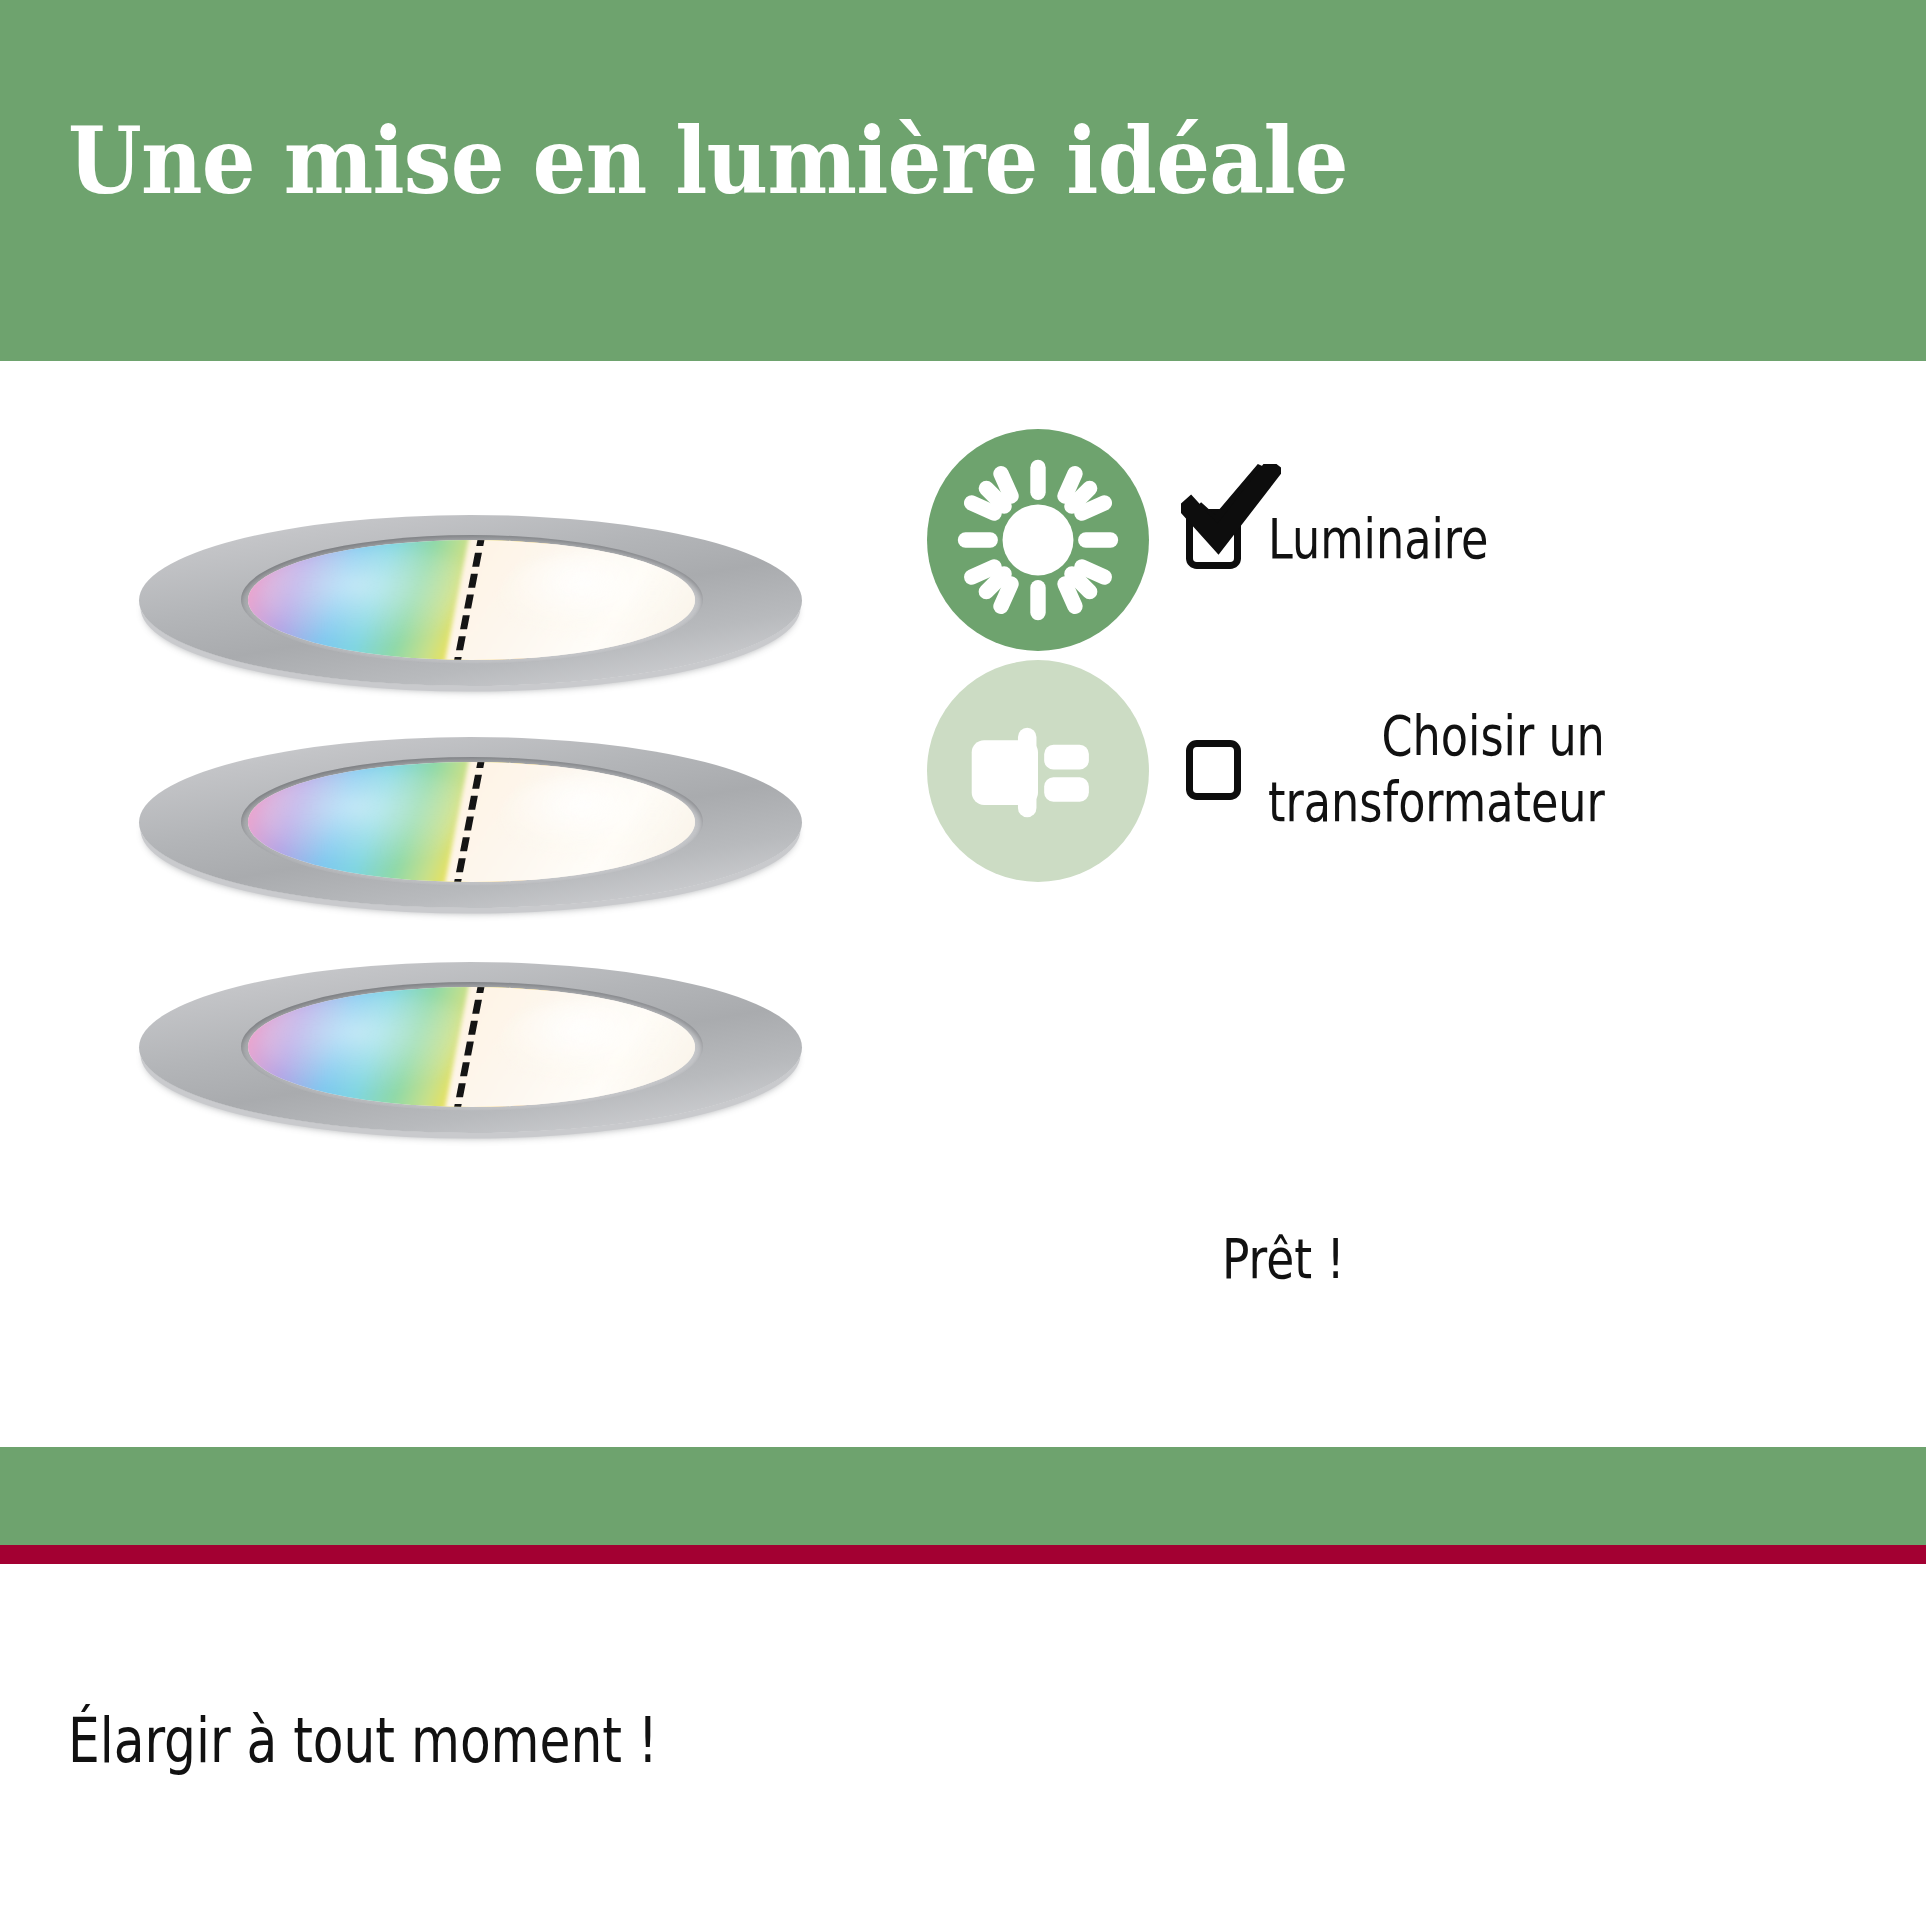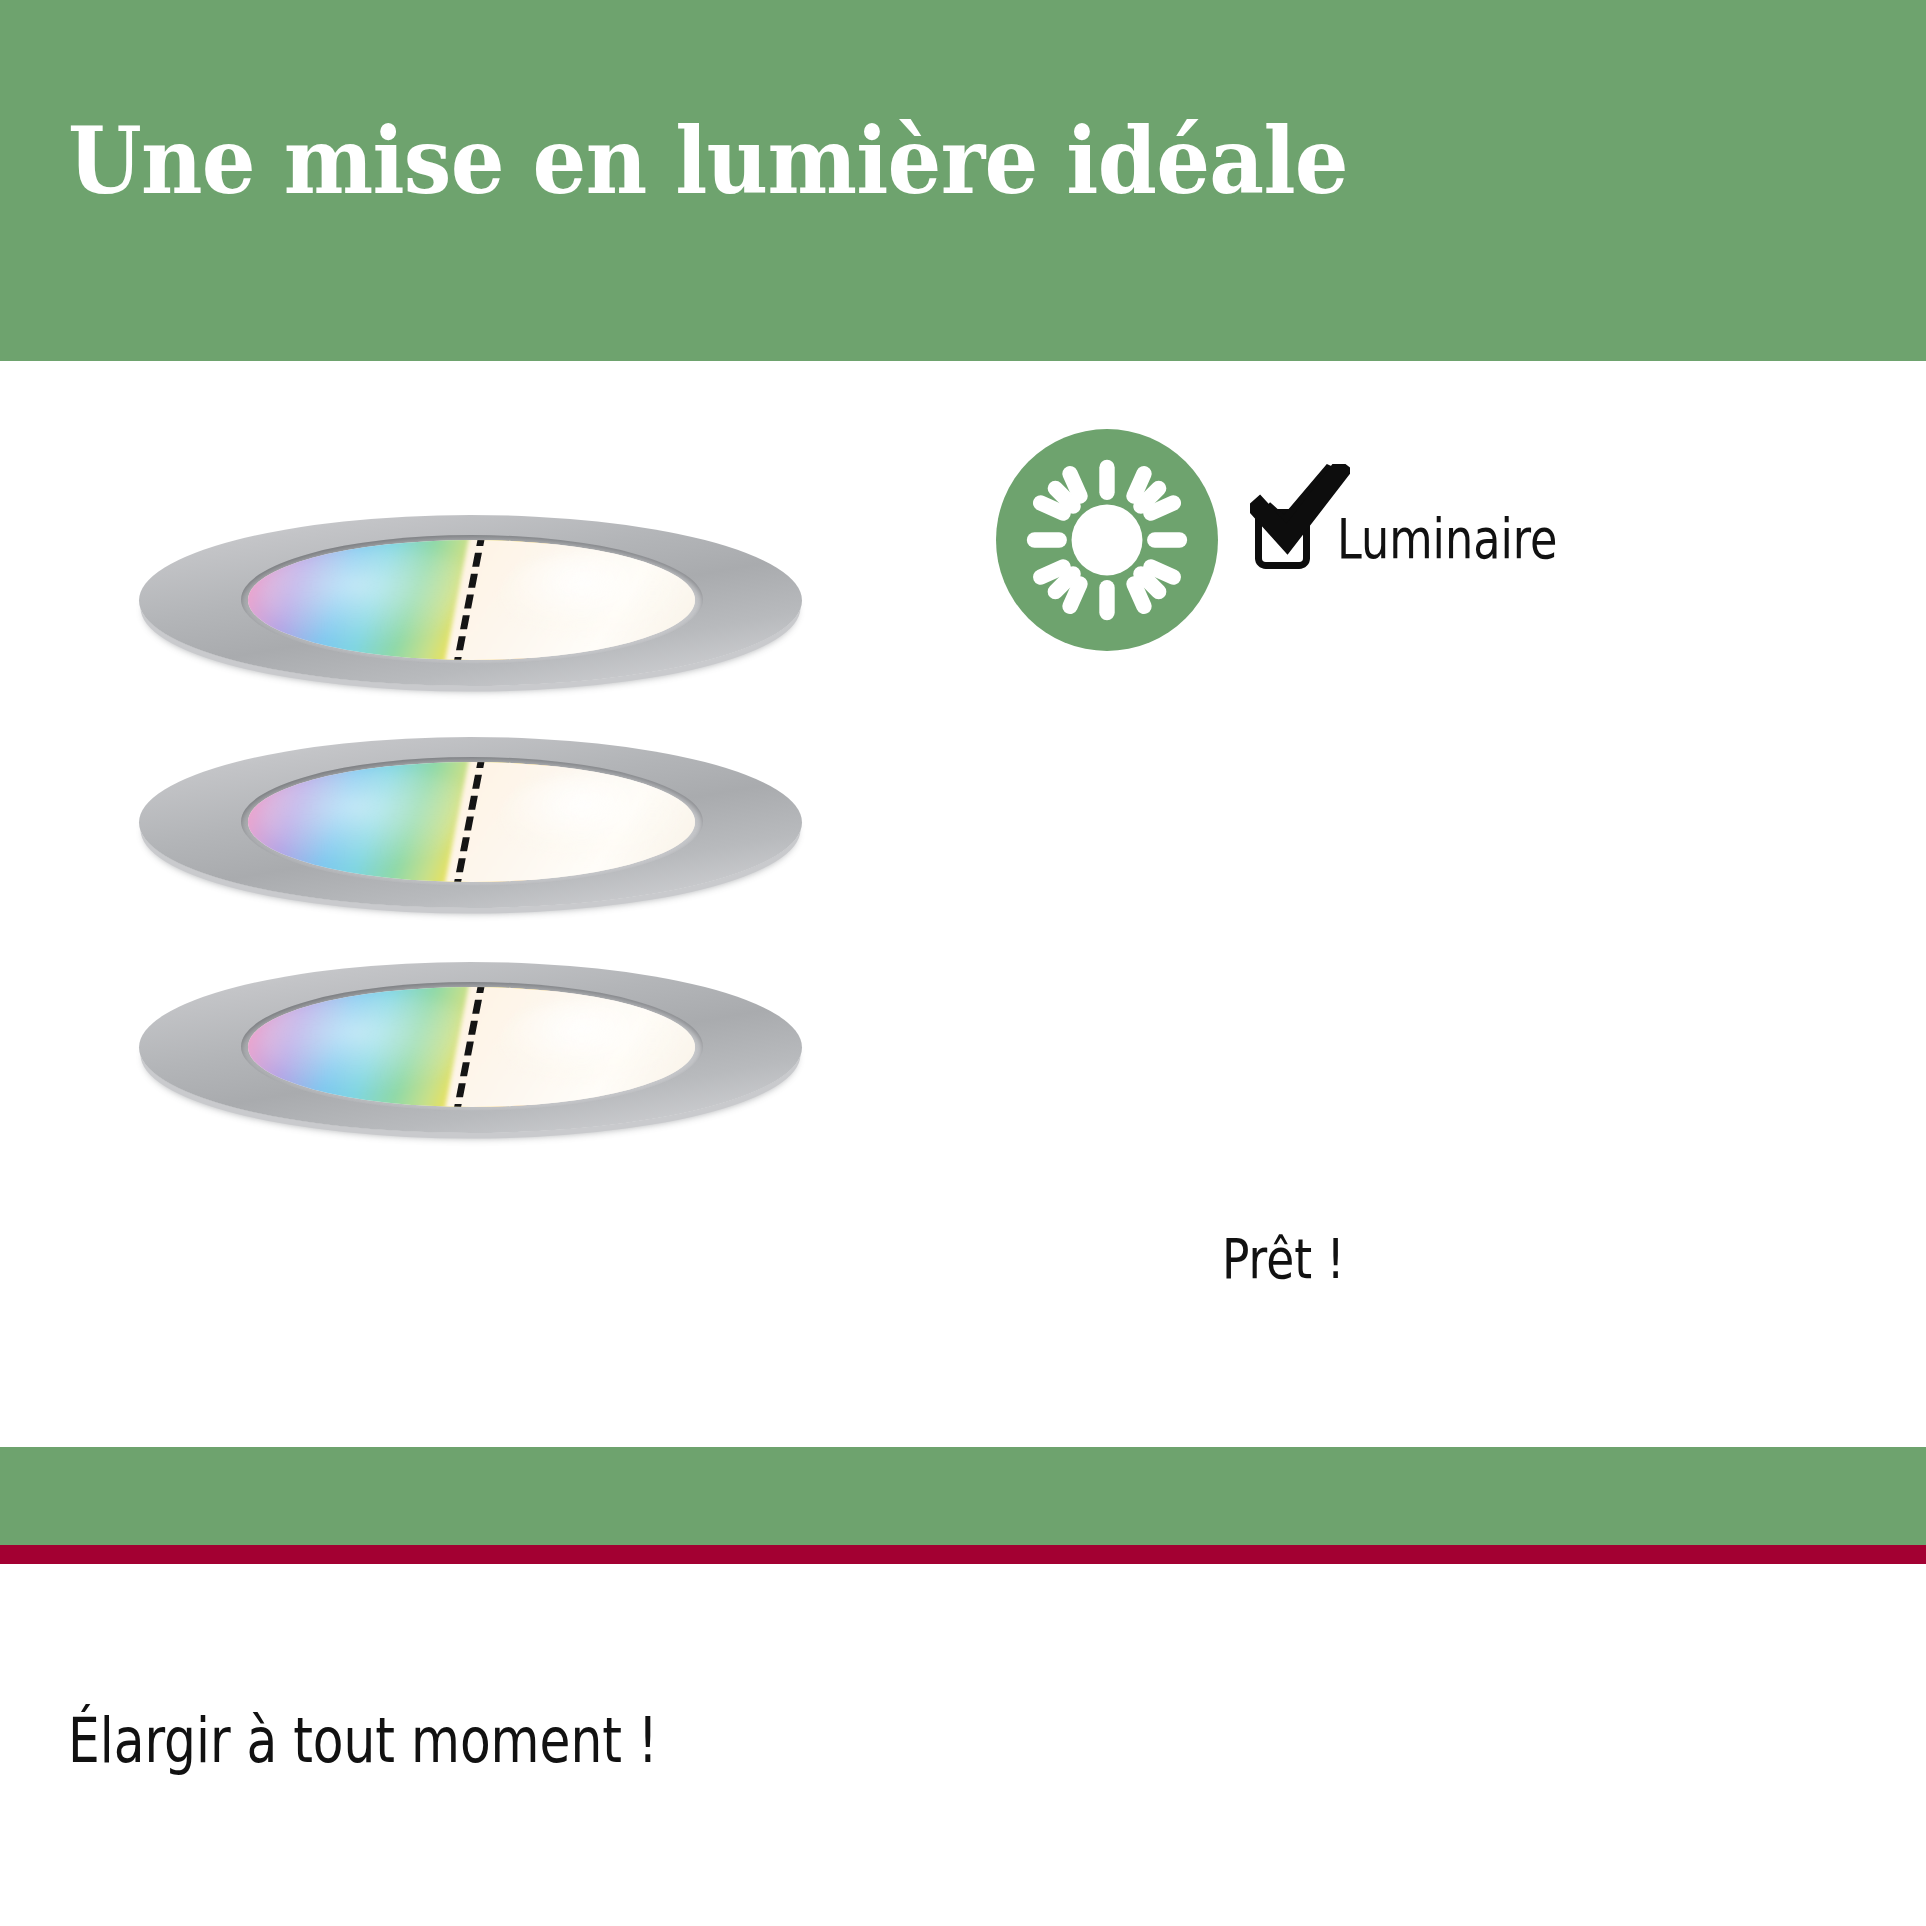--- a/index.html
+++ b/index.html
@@ -172,21 +172,21 @@
     width: 0;
     height: 139px;
     border-left: 7px dashed #141414;
     transform: skewX(-11deg);
     transform-origin: left top;
   }
 
   
   .checklist {
     position: absolute;
-    left: 996px;
+    left: 927px;
     top: 68px;
     width: 909px;
     text-align: right;
   }
   .check-row {
     position: relative;
     height: 231px;
   }
   .icon-circle {
     position: absolute;
@@ -374,20 +374,33 @@
       </div>
       <div class="check-box"></div>
       <svg class="check-mark" viewBox="0 0 130 120">
         <path d="M14 62 L46 96 L118 8 L100 0 L44 66 L26 50 Z" fill="#0d0d0d"></path>
         <path d="M12 58 L48 98 L116 10" fill="none" stroke="#0d0d0d" stroke-width="26" stroke-linecap="square" stroke-linejoin="miter"></path>
       </svg>
       <div class="check-label">Luminaire</div>
     </div>
 
 
+    <div class="check-row row-3">
+      <div class="icon-circle pale">
+        <svg width="222" height="222" viewBox="0 0 288 288" aria-hidden="true">
+          <rect x="58" y="104" width="86" height="84" rx="16" fill="#ffffff"></rect>
+          <rect x="118" y="88" width="24" height="116" rx="12" fill="#ffffff"></rect>
+          <rect x="152" y="110" width="58" height="32" rx="12" fill="#ffffff"></rect>
+          <rect x="152" y="152" width="58" height="32" rx="12" fill="#ffffff"></rect>
+        </svg>
+      </div>
+      <div class="check-box"></div>
+      <div class="check-label">Choisir un
+transformateur</div>
+    </div>
 
   </div>
 </div>
 
 <div class="ready-text">Prêt !</div>
 
 <div class="footer-green"></div>
 <div class="footer-crimson"></div>
 <div class="footer-white"></div>
 <div class="footer-text">Élargir à tout moment !</div>

